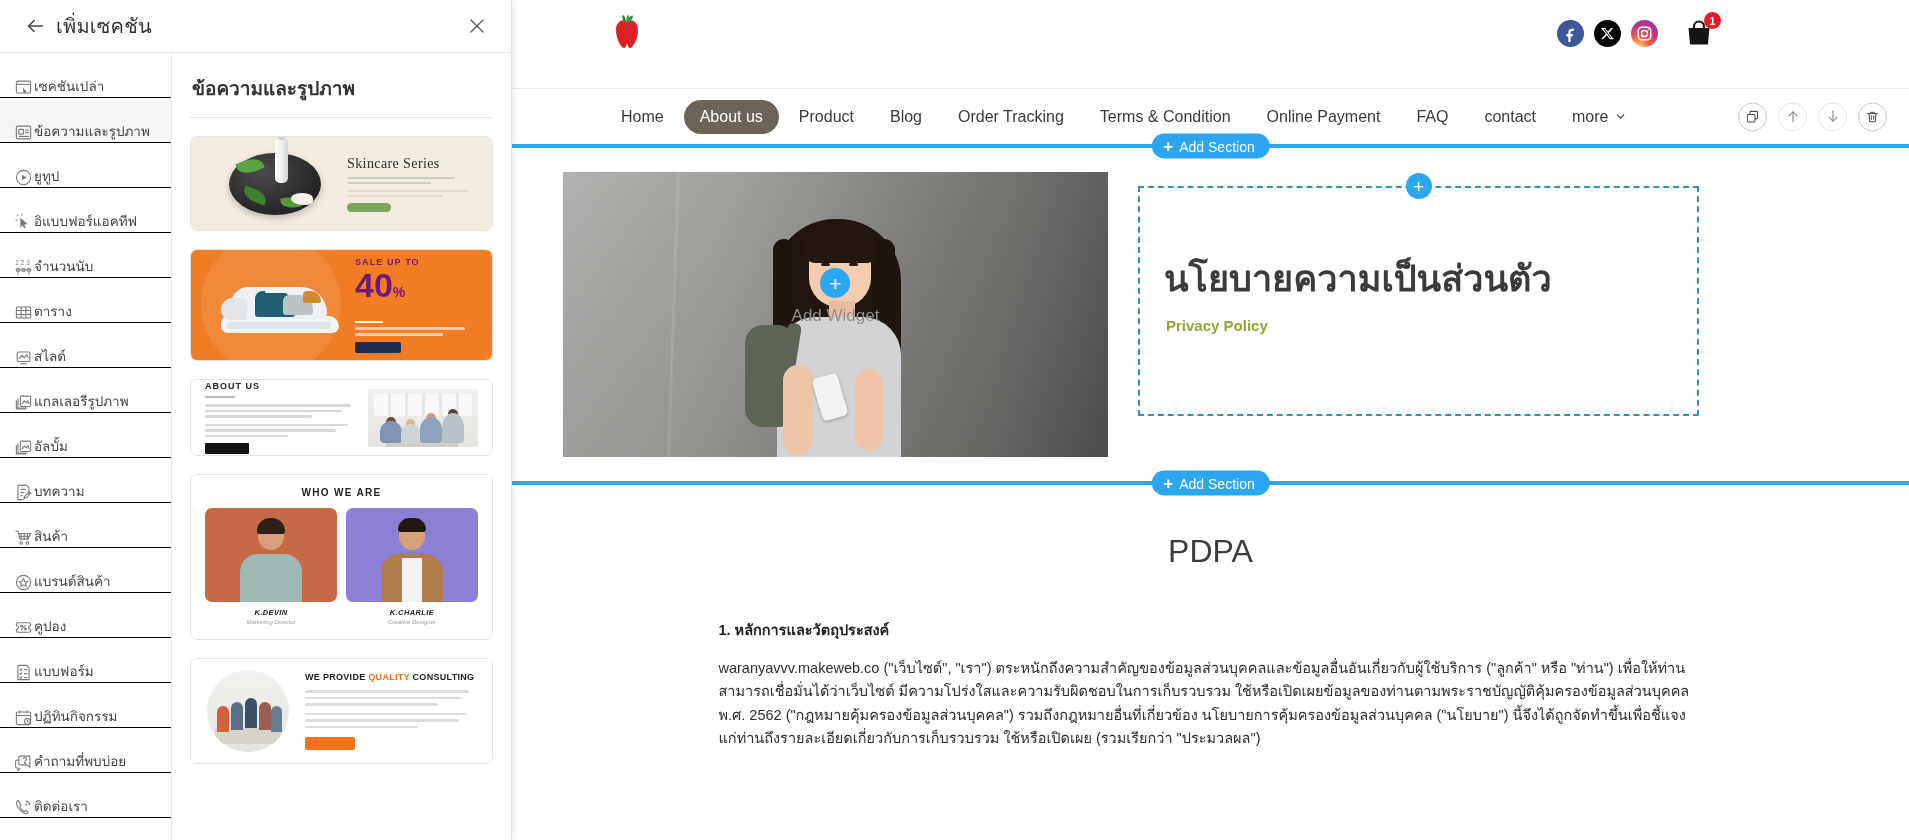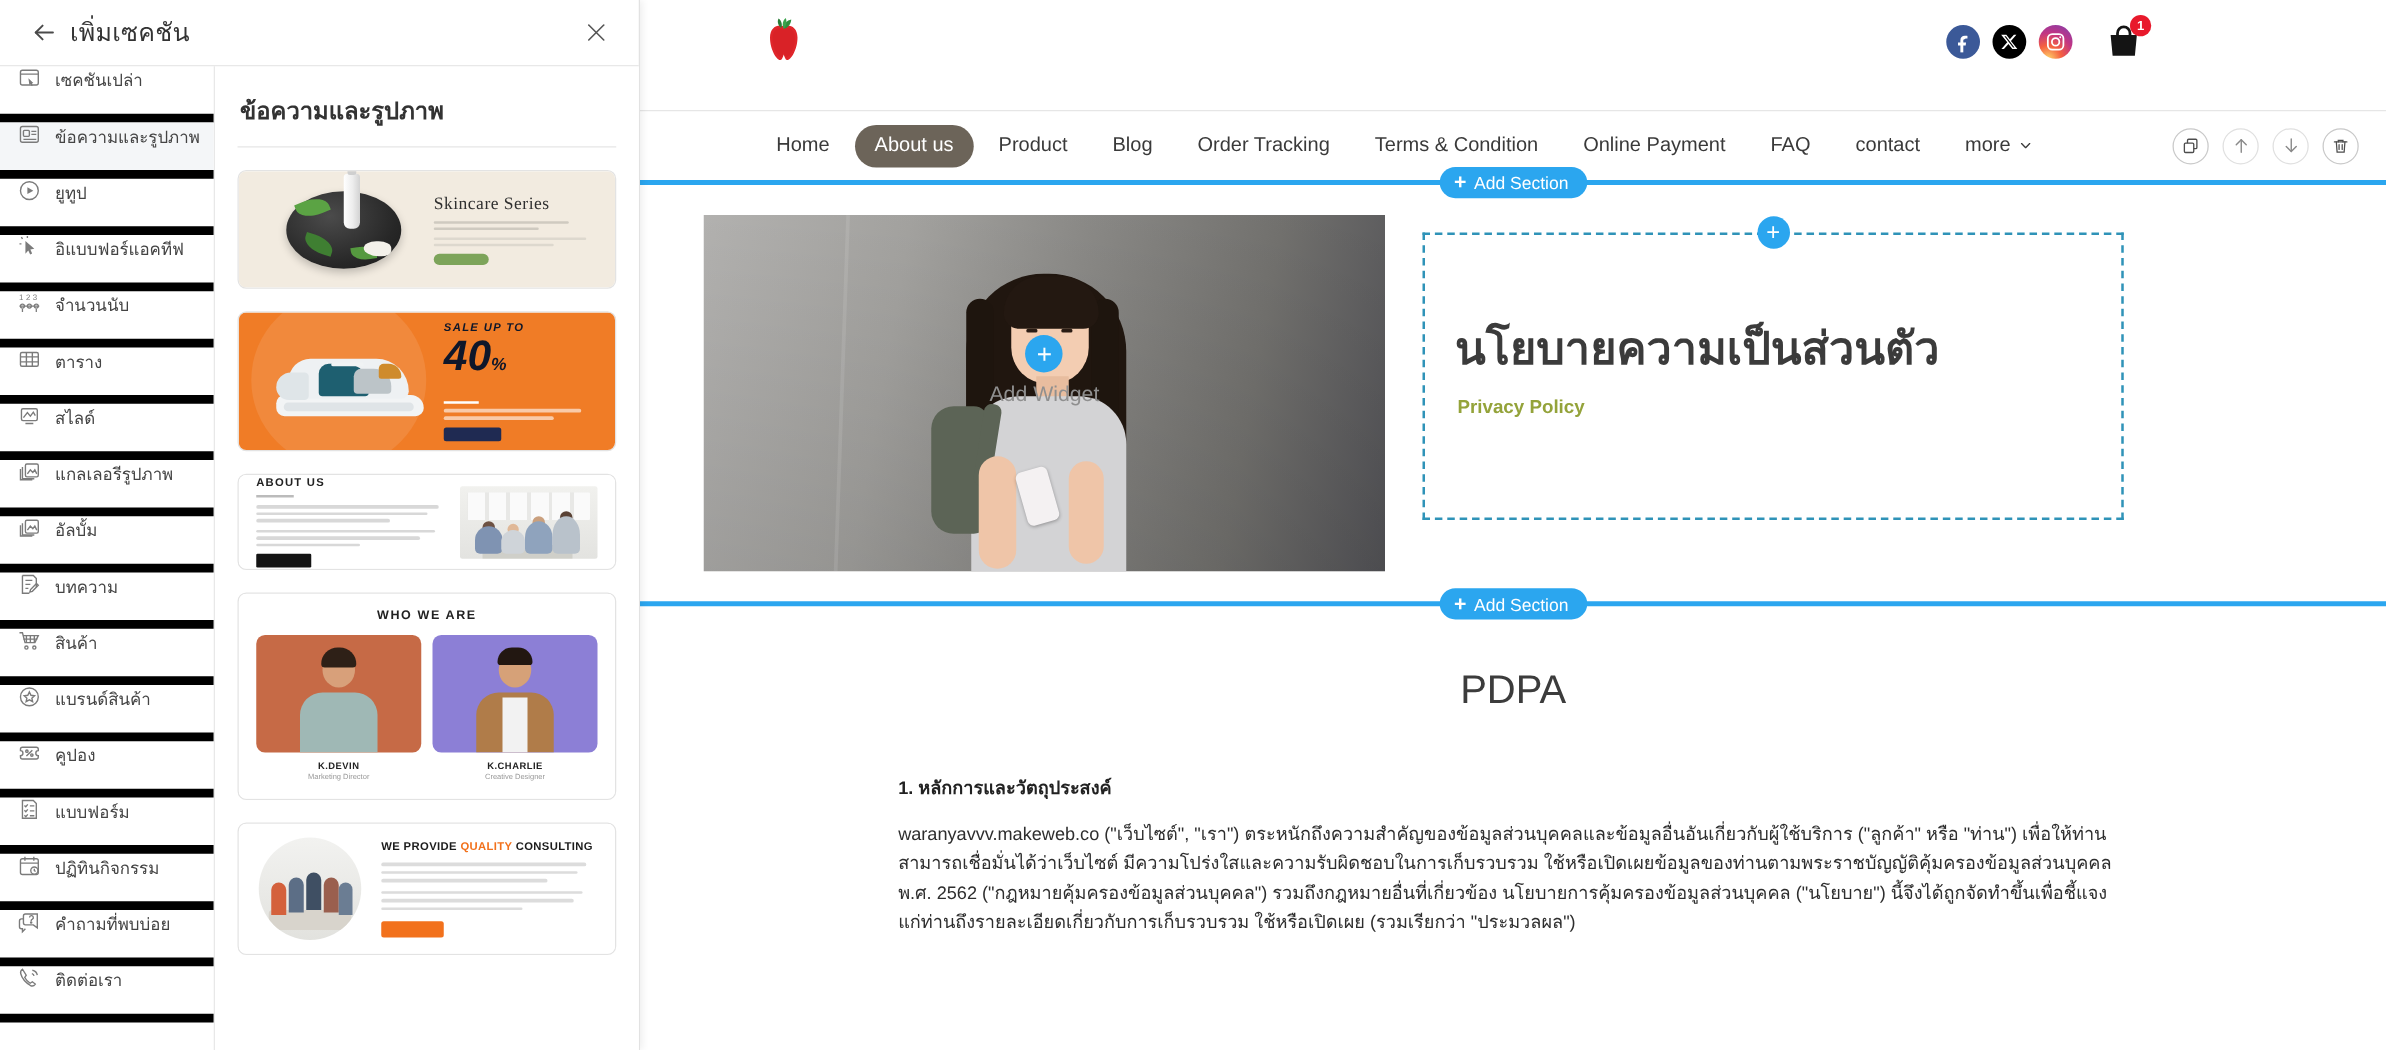--- a/index.html
+++ b/index.html
@@ -46,23 +46,23 @@
 
   
   .side-list {
     width: 172px; flex: 0 0 172px;
     border-right: 1px solid #e8e8e8;
     overflow-y: auto; overflow-x: hidden;
     background: #fff;
   }
   .side-list::-webkit-scrollbar { width: 0px; }
   .side-item {
-    display: flex; align-items: flex-start; gap: 11px;
+    display: flex; align-items: flex-end; gap: 1px;
     height: 45px; padding: 0 8px 0 14px;
-    border-bottom: 7px solid #000000;
+    border-bottom: 1px solid #000000;
     font-size: 13.5px; color: #444; cursor: pointer;
     white-space: nowrap;
   }
   .side-item.active { background: #f4f6f8; }
   .side-item .ico { width: 19px; height: 19px; flex: 0 0 19px; color: #7b7b7b; display:block; }
   .side-item .ico svg { width: 19px; height: 19px; display: block; }
 
   
   .gallery {
     flex: 1; min-width: 0;
@@ -115,21 +115,21 @@
     position: relative; margin-left: 30px; width: 118px; height: 56px;
   }
   .shoe-sole { position: absolute; bottom: 0; left: 0; width: 118px; height: 17px; background: #f2f4f5; border-radius: 9px 14px 9px 9px; }
   .shoe-sole2{ position:absolute; bottom:4px; left:6px; width: 104px; height:7px; background:#dfe4e7; border-radius:6px;}
   .shoe-upper { position: absolute; bottom: 14px; left: 10px; width: 96px; height: 32px; background: #eef1f3; border-radius: 20px 30px 7px 7px; }
   .shoe-panel { position: absolute; bottom: 16px; left: 34px; width: 40px; height: 26px; background: #1e5f70; border-radius: 8px 18px 3px 3px; }
   .shoe-panel2{ position: absolute; bottom: 18px; left: 62px; width: 30px; height: 20px; background: #bcc4c8; border-radius: 6px 14px 3px 3px;}
   .shoe-acc { position:absolute; bottom: 30px; left: 82px; width: 18px; height: 12px; background:#cf8b2c; border-radius: 4px 10px 2px 2px;}
   .shoe-toe { position: absolute; bottom: 13px; left: 0px; width: 26px; height: 22px; background: #dfe5e8; border-radius: 14px 4px 4px 12px;}
   .shoe-lace{ position:absolute; bottom: 40px; left: 44px; width: 26px; height: 3px; background:#f0f3f4; border-radius:2px;}
-  .sale-text { margin-left: 16px; color: #0f172a; font-style: italic; }
+  .sale-text { margin-left: 16px; color: #701a75; }
   .sale-up { font-size: 9px; font-weight: bold; letter-spacing: 1.1px; }
   .sale-50 { font-size: 34px; font-weight: bold; line-height: 1; margin-top: 1px; }
   .sale-50 span { font-size: 14px; vertical-align: super; }
   .sale-rule { width: 28px; height: 2px; background: #fff; margin: 7px 0 4px; }
   .sale-sm { height: 3px; background: rgba(255,255,255,.6); border-radius: 2px; margin-bottom: 3px; }
   .sale-btn { margin-top: 6px; width: 46px; height: 11px; background: #1f2a52; border-radius: 2px; }
 
   
   .tc-about { height: 75px; background: #fff; display: flex; align-items: center; padding: 9px 14px; gap: 14px; }
   .ab-left { flex: 1; }
@@ -143,21 +143,21 @@
   }
   .ab-wall { position:absolute; left:6px; top:5px; width: 98px; height: 22px; background: repeating-linear-gradient(90deg,#fafafa 0 14px,#e8e8e6 14px 17px); border-radius:1px;}
   .pp { position: absolute; bottom: 4px; border-radius: 50% 50% 4px 4px; }
   .pp-h { position: absolute; border-radius: 50%; }
   .ab-t { position:absolute; bottom:0; left:18px; width:72px; height:11px; background:#cfcfc9;}
 
   
   .tc-who { background: #fff; padding: 12px 14px 14px; }
   .who-h { text-align: center; font-size: 10px; font-weight: bold; letter-spacing: 1.3px; color: #222; margin-bottom: 10px;}
   .who-row { display: flex; gap: 9px; }
-  .who-col { flex: 1; text-align: center; }
+  .who-col { flex: 1; text-align: center; font-style: italic; }
   .who-ph { height: 94px; border-radius: 7px; position: relative; overflow: hidden; }
   .who-1 { background: #c66a46; }
   .who-2 { background: #7ec8e0; }
   .who-3 { background: #8c7fd6; }
   .who-name { font-size: 7.5px; font-weight: bold; margin-top: 6px; color: #222; letter-spacing: .4px;}
   .who-role { font-size: 6px; color: #999; margin-top: 2px; }
   .fig-head { position:absolute; left:50%; transform:translateX(-50%); border-radius:50%; }
   .fig-body { position:absolute; left:50%; transform:translateX(-50%); bottom:0; border-radius: 18px 18px 0 0;}
 
   

